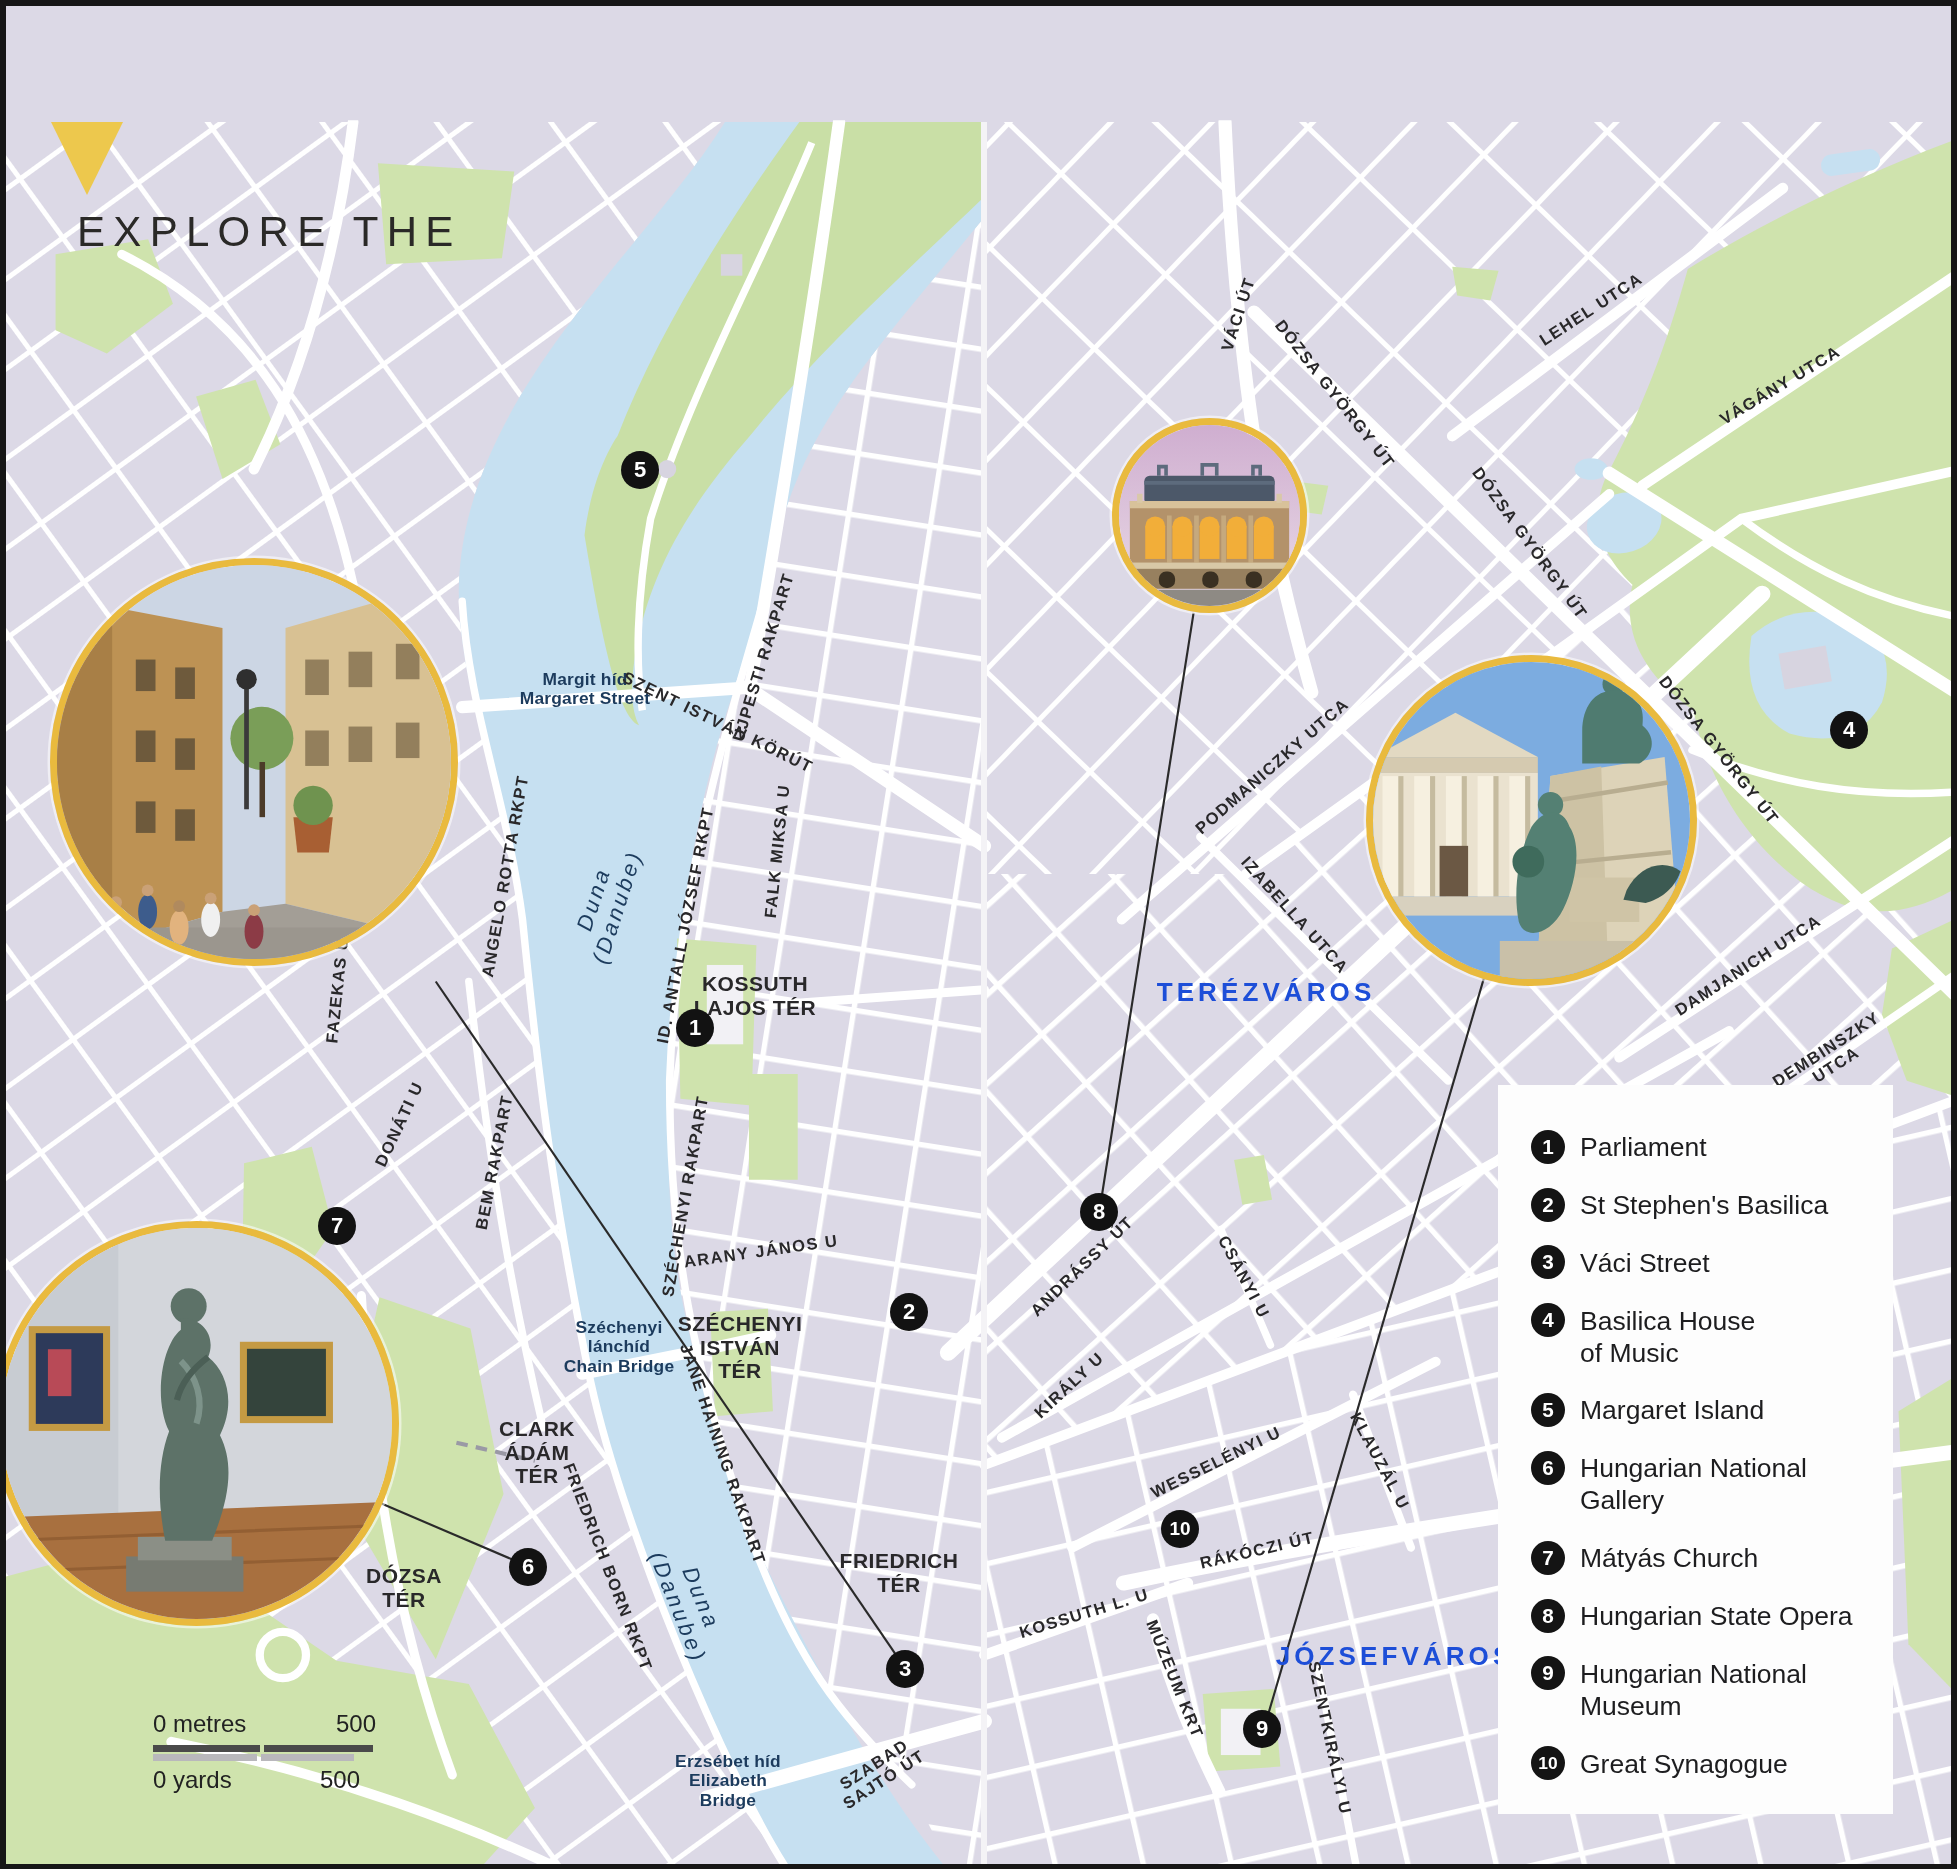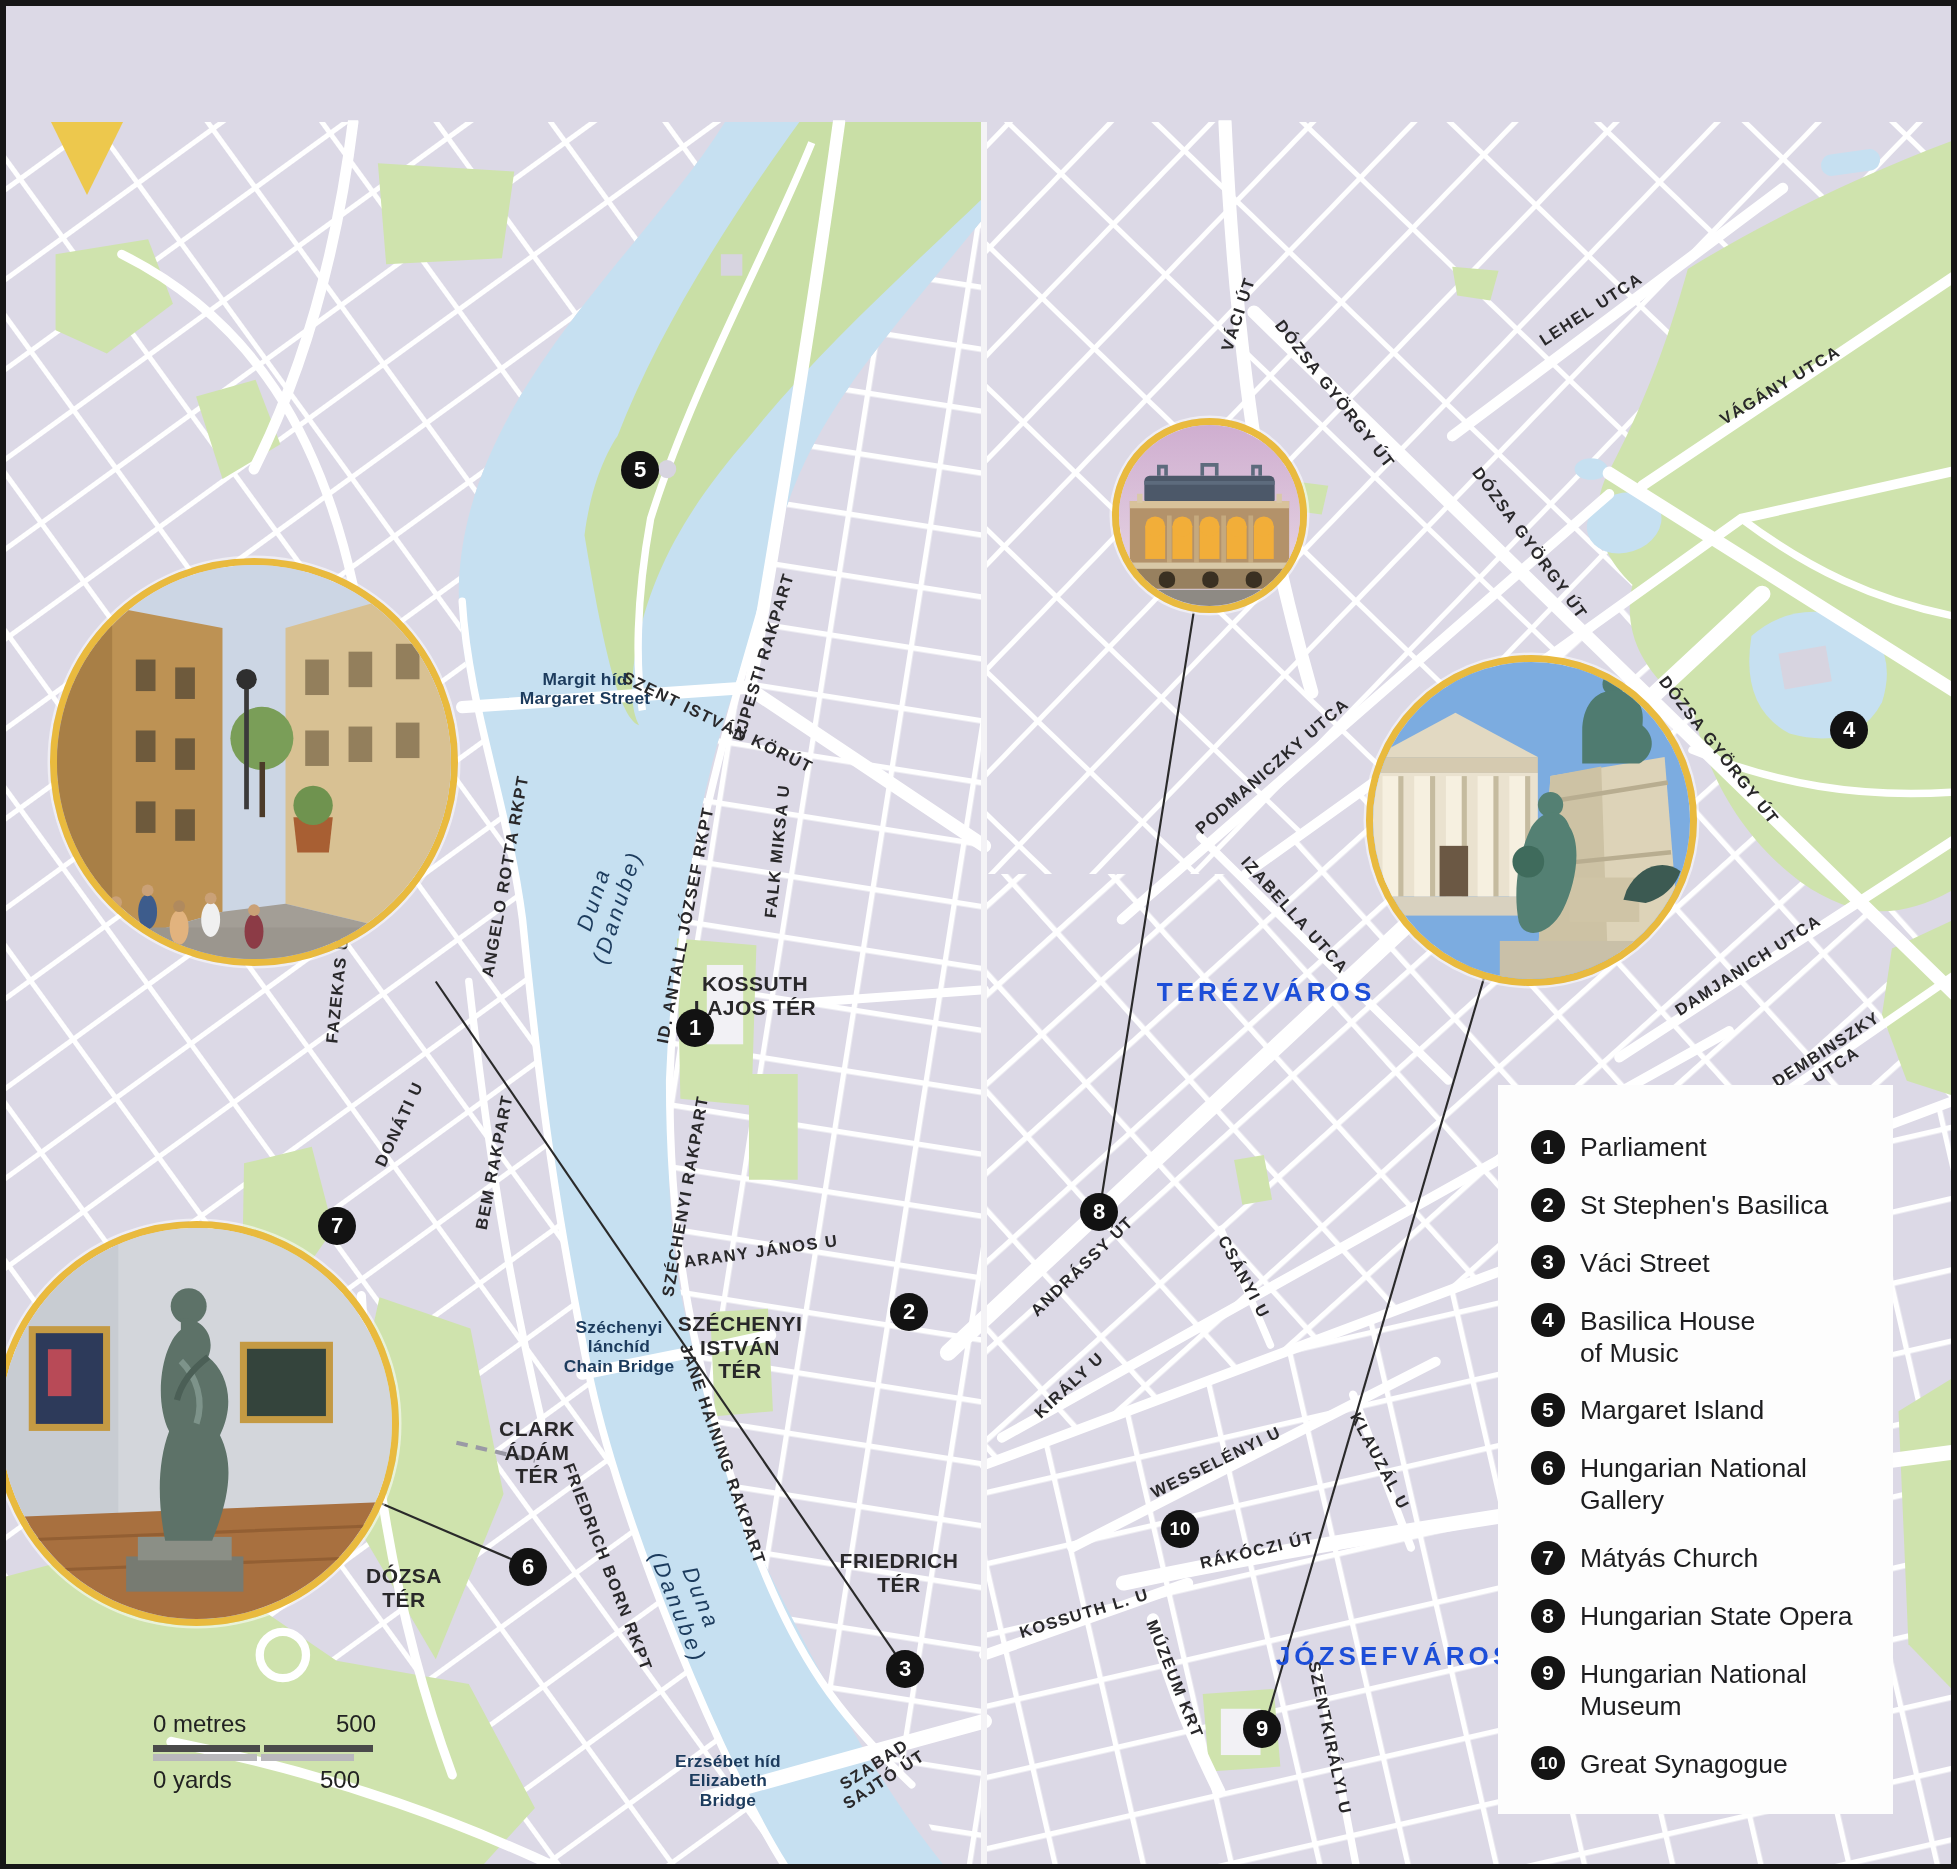--- a/index.html
+++ b/index.html
@@ -189,20 +189,21 @@
         <path d="M1788,1177 L1524,2078"></path>
       </g>
     </g>
   </svg>
 
   <div class="gutter"></div>
 
   <div class="header-pointer"></div>
 
   <div class="title-block">
+    <div class="title-line1">EXPLORE THE</div>
   </div>
 
   <div class="photo" style="left: 44px; top: 552px; width: 408px; height: 408px;">
     <svg viewBox="0 0 100 100" preserveAspectRatio="none">
       <rect width="100" height="100" fill="#ccd6e4"></rect>
       <polygon points="0,8 42,16 42,88 0,100" fill="#bd9254"></polygon>
       <polygon points="0,8 14,11 14,96 0,100" fill="#a87f46"></polygon>
       <g fill="#6e5a3c">
         <rect x="20" y="24" width="5" height="8"></rect>
           <rect x="30" y="26" width="5" height="8"></rect>

